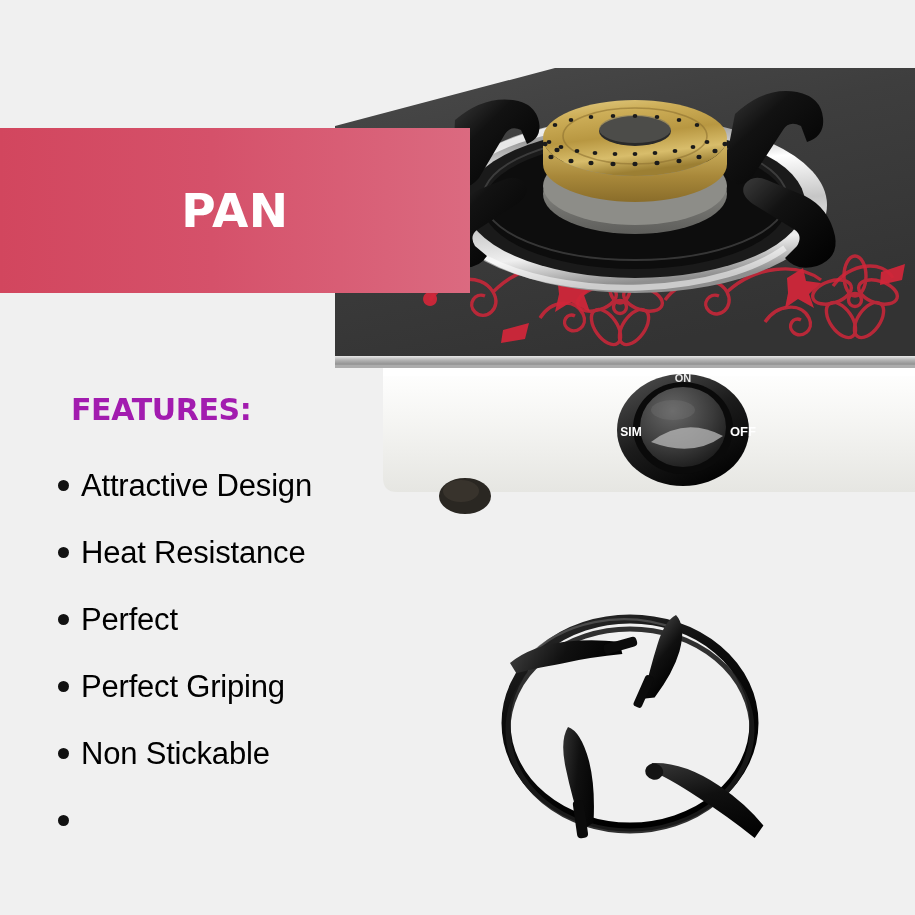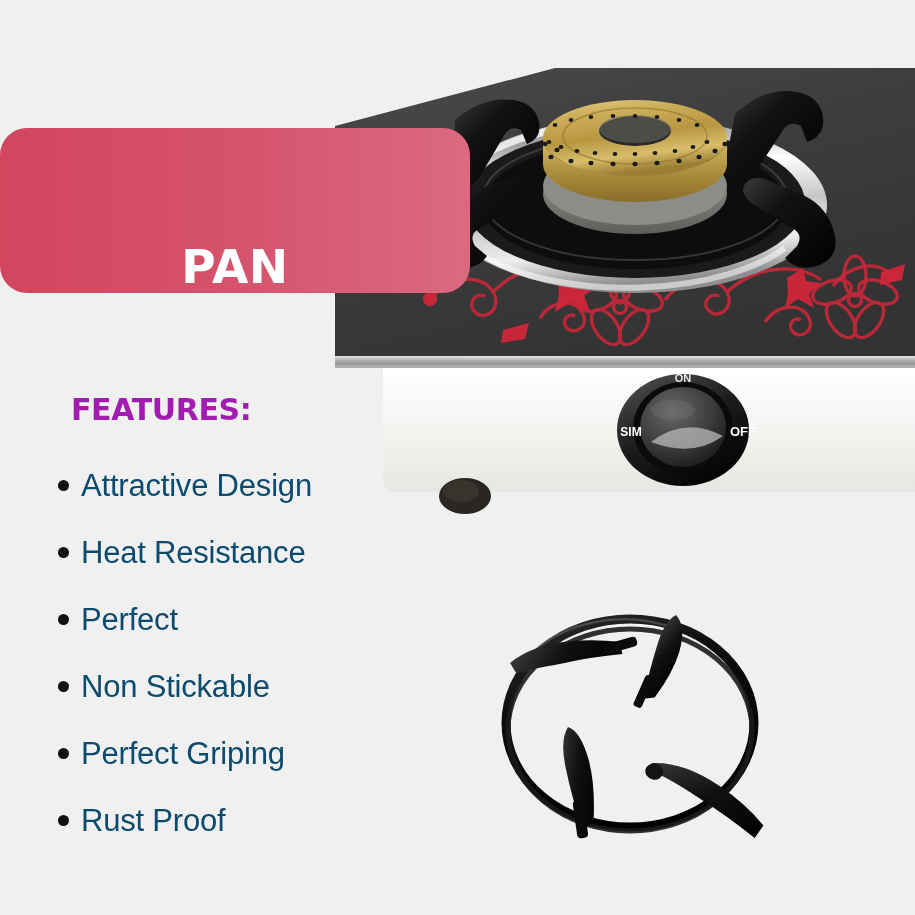--- a/index.html
+++ b/index.html
@@ -12,24 +12,23 @@
   }
   #stage { position:absolute; inset:0; width:915px; height:915px; }
 
   
   .banner {
     position:absolute;
     left:0; top:128px;
     width:470px; height:165px;
     background:linear-gradient(90deg,#d2465e 0%,#d5516a 45%,#db6a80 100%);
     display:flex; flex-direction:row;
-    align-items:flex-end; justify-content:center;
+    align-items:center; justify-content:center;
     z-index:4;
     overflow:hidden;
-    border-radius:27px;
   }
   .banner-line {
     color:#ffffff;
     font-weight:bold;
     font-size:47px;
     line-height:1.13;
     letter-spacing:0.5px;
     text-align:center;
     font-family:"DejaVu Sans", sans-serif;
   }
@@ -50,21 +49,21 @@
     left:58px; top:452px;
     width:360px;
     z-index:3;
     list-style:none;
   }
   .feature-item {
     display:flex;
     align-items:center;
     height:67px;
     font-size:31px;
-    color:#0c4a6e;
+    color:#000000;
     letter-spacing:-0.2px;
     font-family:"Liberation Sans", sans-serif;
   }
   .feature-bullet {
     width:11px; height:11px;
     border-radius:50%;
     background:#111111;
     margin-right:12px;
     flex:0 0 auto;
   }
@@ -285,29 +284,28 @@
     <li class="feature-item">
       <span class="feature-bullet"></span>
       <span>Heat Resistance</span>
     </li>
     <li class="feature-item">
       <span class="feature-bullet"></span>
       <span>Perfect</span>
     </li>
     <li class="feature-item">
       <span class="feature-bullet"></span>
+      <span>Perfect Griping</span>
+    </li>
+    <li class="feature-item">
+      <span class="feature-bullet"></span>
       <span>Non Stickable</span>
     </li>
     <li class="feature-item">
       <span class="feature-bullet"></span>
-      <span>Perfect Griping</span>
-    </li>
-    <li class="feature-item">
-      <span class="feature-bullet"></span>
-      <span>Rust Proof</span>
     </li>
   </ul>
 
   <div class="trivet">
     <svg width="380" height="320" viewBox="0 0 380 320" xmlns="http://www.w3.org/2000/svg">
       <defs>
         <linearGradient id="ringG" x1="0" y1="0" x2="0.4" y2="1">
           <stop offset="0%" stop-color="#2e2e2e"></stop>
           <stop offset="40%" stop-color="#0d0d0d"></stop>
           <stop offset="100%" stop-color="#000000"></stop>

